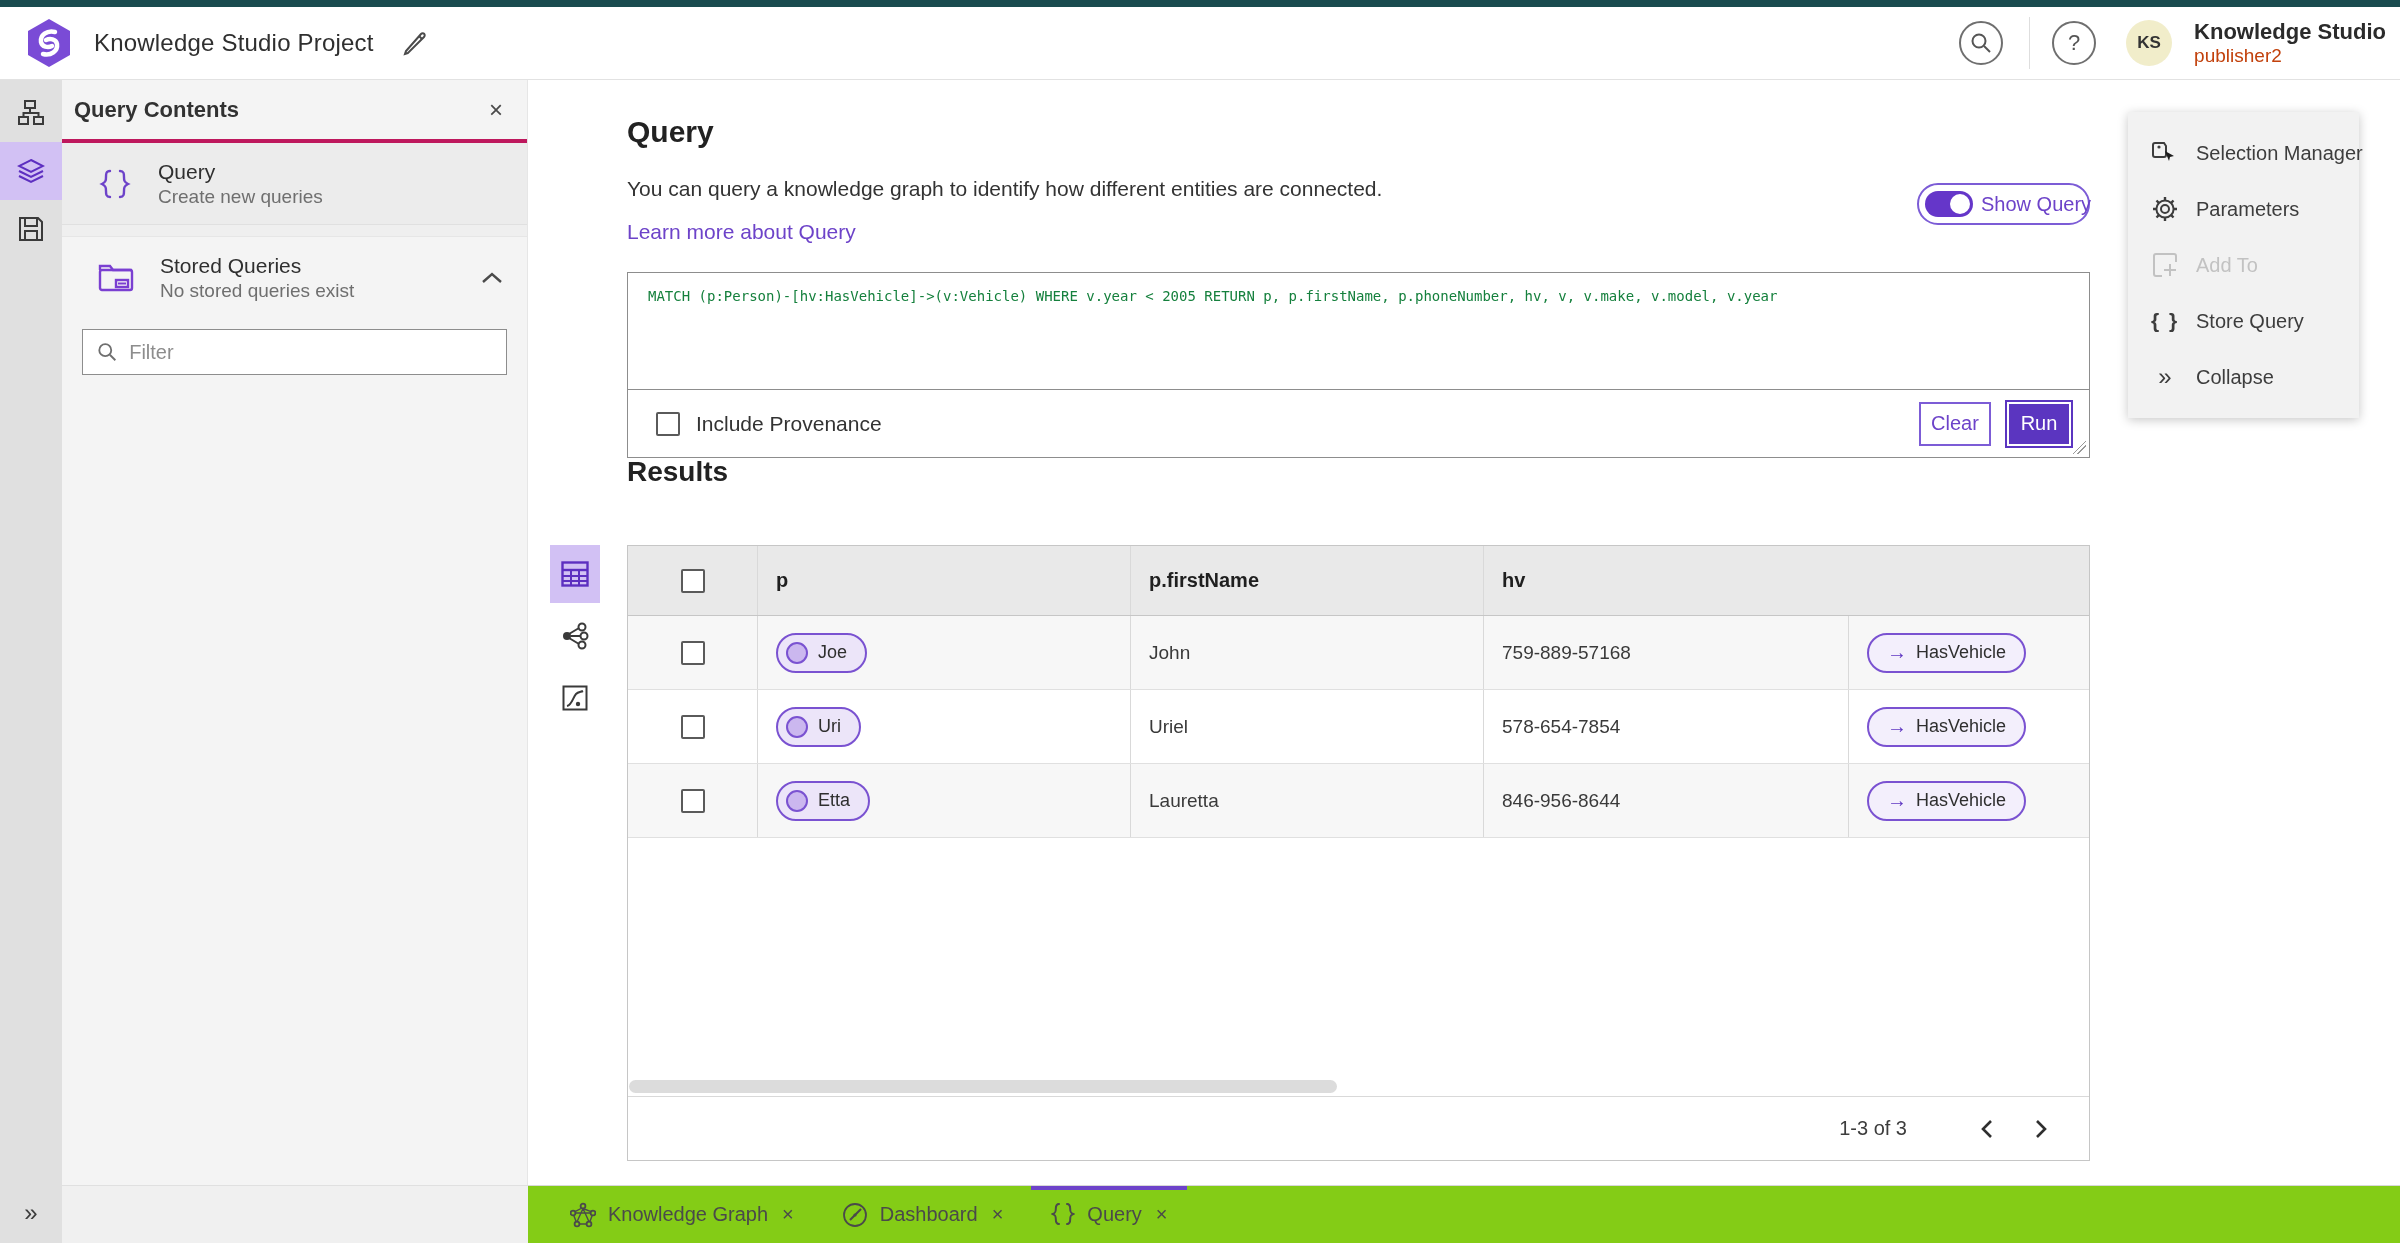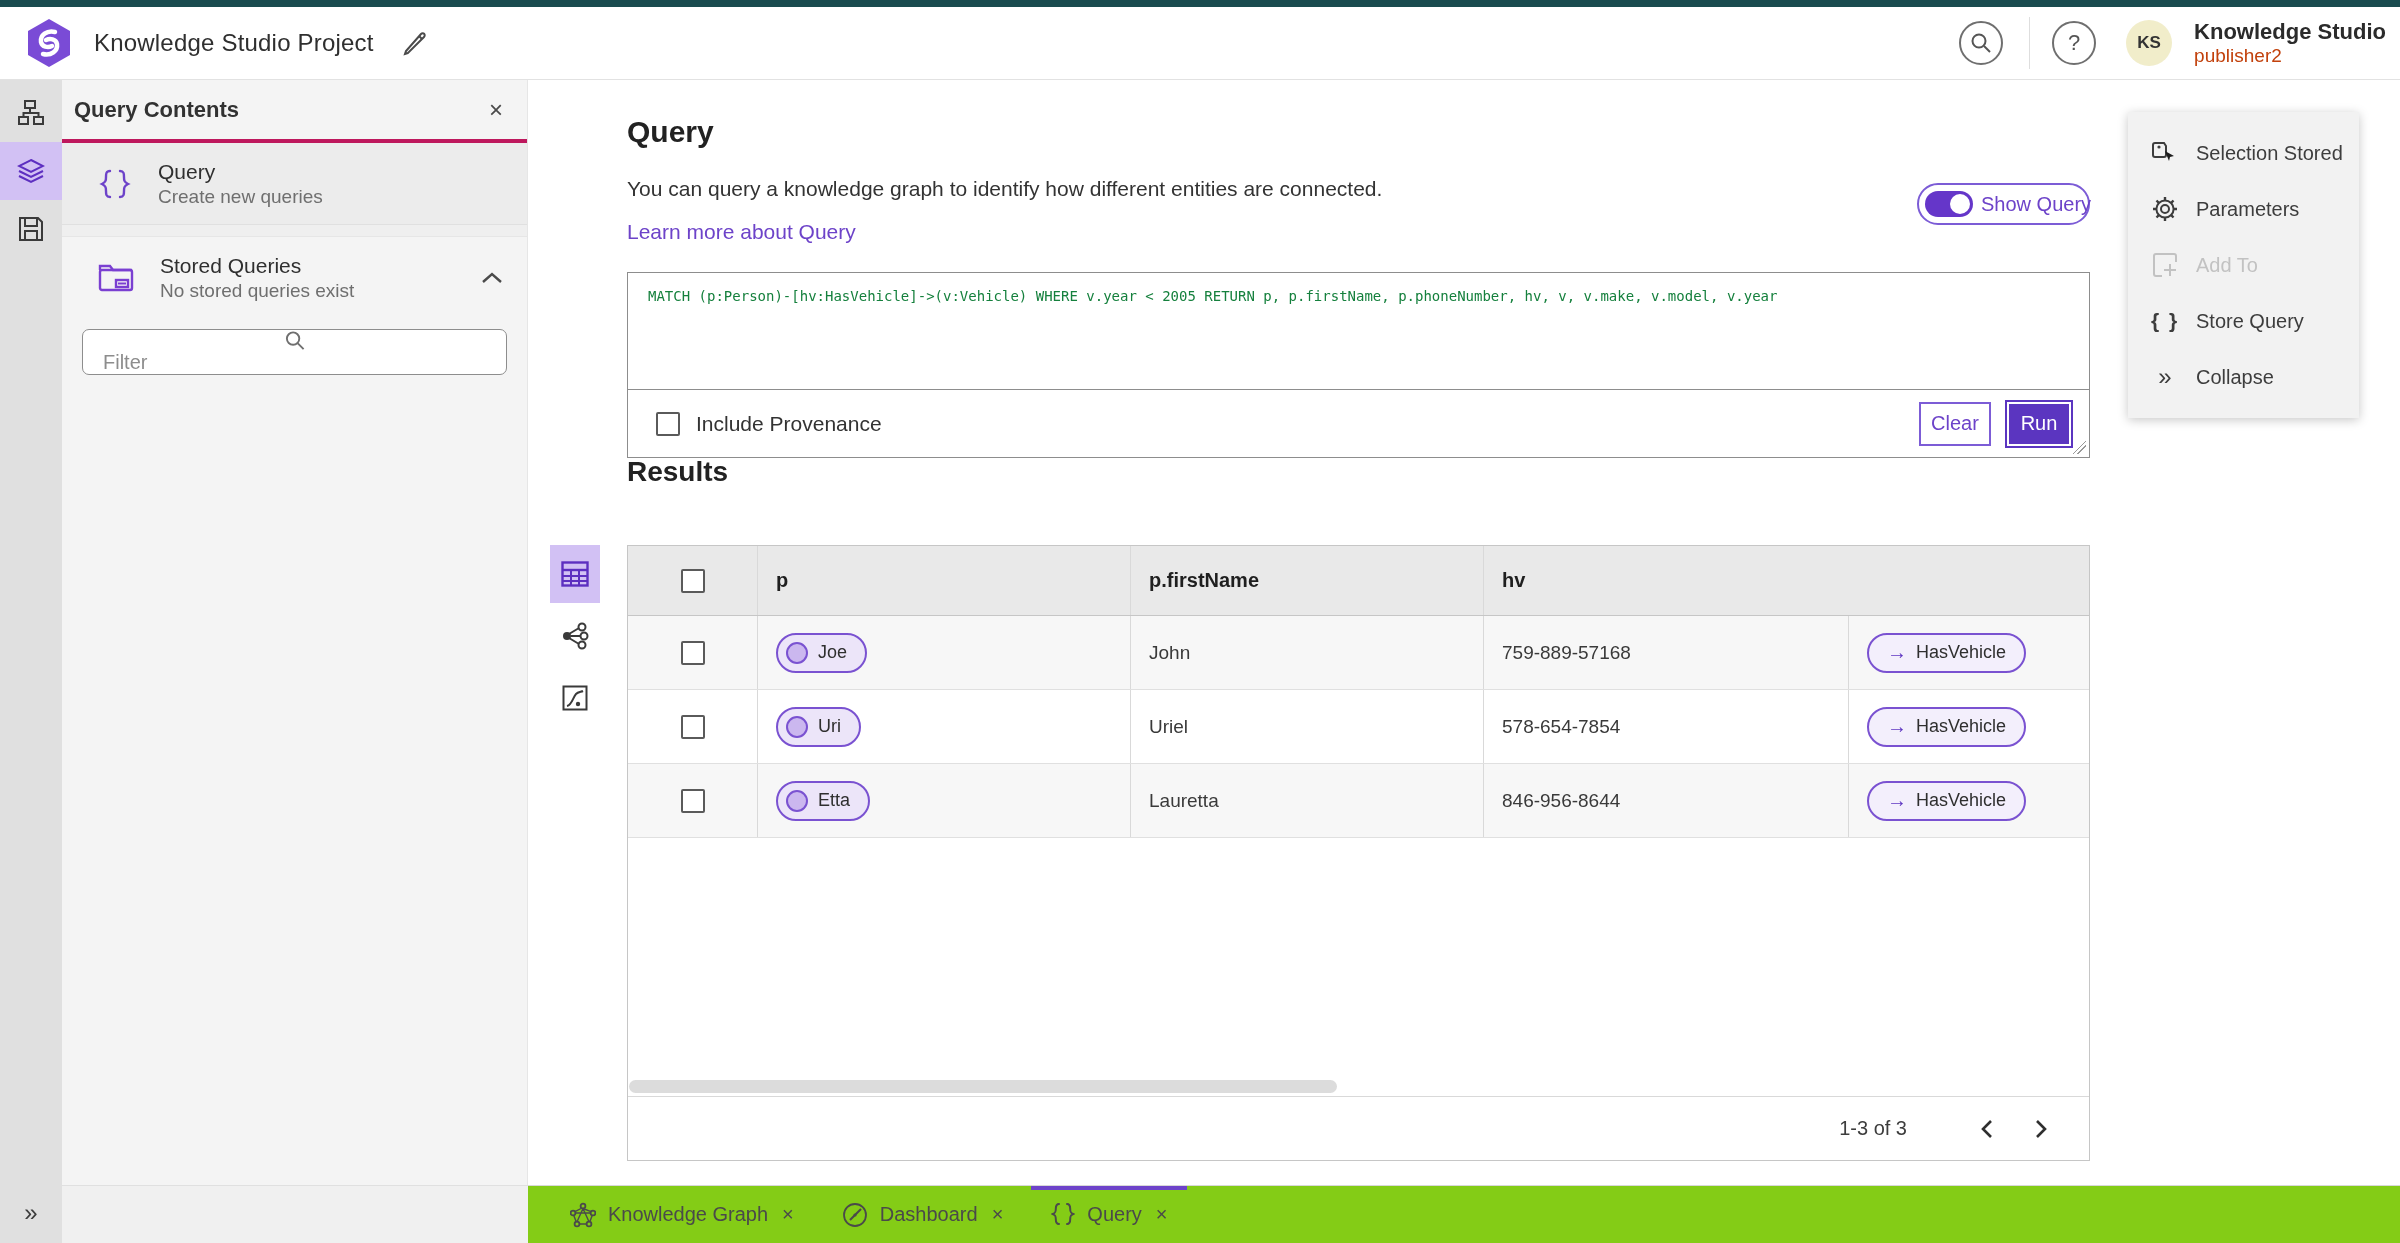--- a/index.html
+++ b/index.html
@@ -32,21 +32,21 @@
   .panel-header { height:63px; display:flex; align-items:center; padding:0 24px 0 12px; border-bottom:4px solid #be185d; }
   .panel-title { font-size:22px; font-weight:bold; color:#323232; }
   .panel-close { margin-left:auto; font-size:24px; color:#4a4a4a; cursor:pointer; line-height:1; }
   .panel-item { display:flex; align-items:center; padding:0 24px 0 36px; height:82px; cursor:pointer; }
   .panel-item.active { background:#ececec; border-bottom:1px solid #e0e0e0; }
   .panel-item .txt { margin-left:26px; line-height:1.3; }
   .panel-item .t1 { font-size:21px; color:#2f2f2f; }
   .panel-item .t2 { font-size:19px; color:#6f6f6f; }
   .panel-gap { height:12px; background:#efefef; border-bottom:1px solid #e6e6e6; }
   .panel-item .chev { margin-left:auto; }
-  .filter-box { margin:10px 20px 0 20px; height:46px; background:#fff; border:1px solid #8d8d8d; border-radius:7px; display:flex; align-items:center; padding:0 14px;flex-direction:column; }
+  .filter-box { margin:10px 20px 0 20px; height:46px; background:#fff; border:1px solid #8d8d8d; border-radius:0; display:flex; align-items:center; padding:0 14px; }
   .filter-box input { border:none; outline:none; font-size:20px; color:#333; margin-left:12px; width:100%; background:transparent; font-family:"Liberation Sans", sans-serif; }
   .filter-box input::placeholder { color:#8d8d8d; }
 
   
   .main { position:absolute; left:528px; top:80px; width:1872px; height:1105px; background:#fff; }
   .q-heading { position:absolute; left:99px; top:35px; font-size:30px; font-weight:bold; color:#222; }
   .q-desc { position:absolute; left:99px; top:97px; font-size:21px; color:#333; }
   .q-link { position:absolute; left:99px; top:140px; font-size:21px; color:#6d43c9; cursor:pointer; }
   .show-query { position:absolute; left:1389px; top:103px; width:173px; height:42px; border:2px solid #7c5cd6; border-radius:22px; background:#fff; display:flex; align-items:center; padding:0 14px 0 6px; cursor:pointer; }
   .toggle-track { width:48px; height:26px; border-radius:13px; background:#6536c9; position:relative; flex:none; }
@@ -374,21 +374,21 @@
 
   <div class="right-menu">
     <div class="rm-item">
       <span class="ic">
         <svg width="28" height="28" viewBox="0 0 28 28">
           <path d="M4 4 h9 l2 3 v9 a2 2 0 0 1 -2 2 h-9 a2 2 0 0 1 -2 -2 v-10 a2 2 0 0 1 2 -2 Z" fill="none" stroke="#3d3d3d" stroke-width="2"></path>
           <circle cx="8" cy="8" r="1.6" fill="#3d3d3d"></circle>
           <path d="M14 12 l9 5 -4 1 -1 4 Z" fill="#1d1d1d"></path>
         </svg>
       </span>
-      <span class="lb">Selection Stored</span>
+      <span class="lb">Selection Manager</span>
     </div>
     <div class="rm-item">
       <span class="ic">
         <svg width="28" height="28" viewBox="0 0 28 28">
           <circle cx="14" cy="14" r="4" fill="none" stroke="#3d3d3d" stroke-width="2"></circle>
           <path d="M14 2 v4 M14 22 v4 M2 14 h4 M22 14 h4 M5.5 5.5 l2.8 2.8 M19.7 19.7 l2.8 2.8 M22.5 5.5 l-2.8 2.8 M8.3 19.7 l-2.8 2.8" stroke="#3d3d3d" stroke-width="2.4"></path>
           <circle cx="14" cy="14" r="8.6" fill="none" stroke="#3d3d3d" stroke-width="2"></circle>
         </svg>
       </span>
       <span class="lb">Parameters</span>

